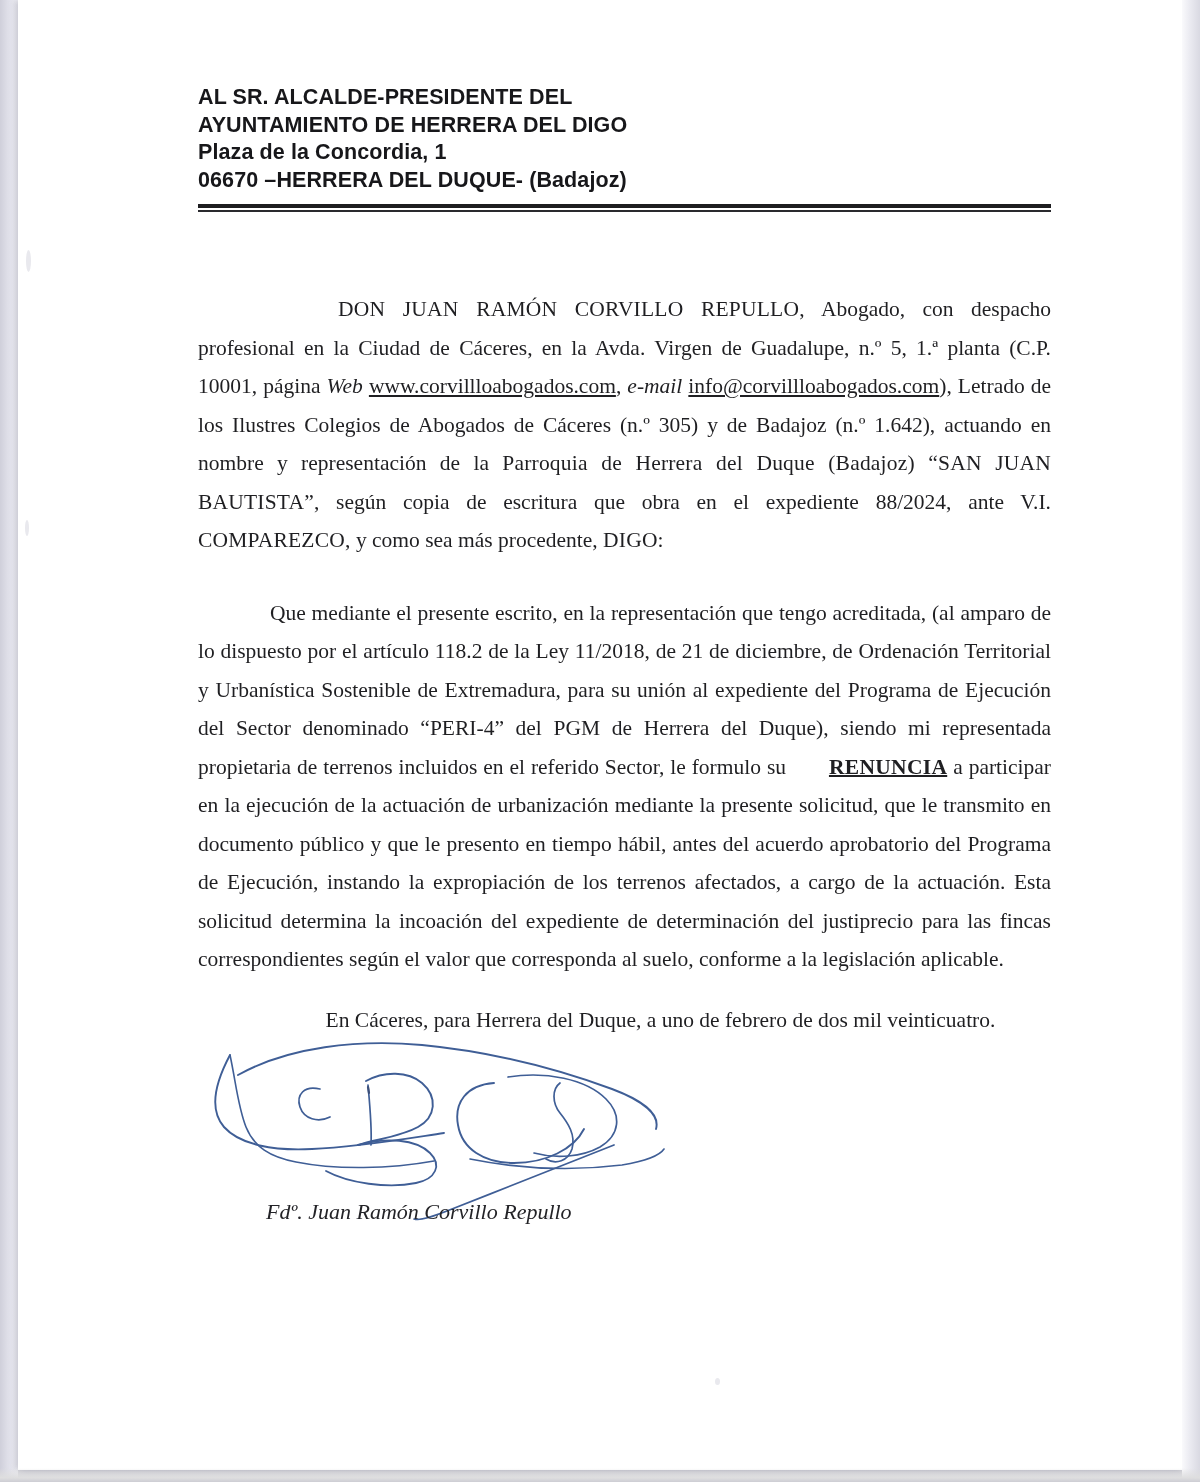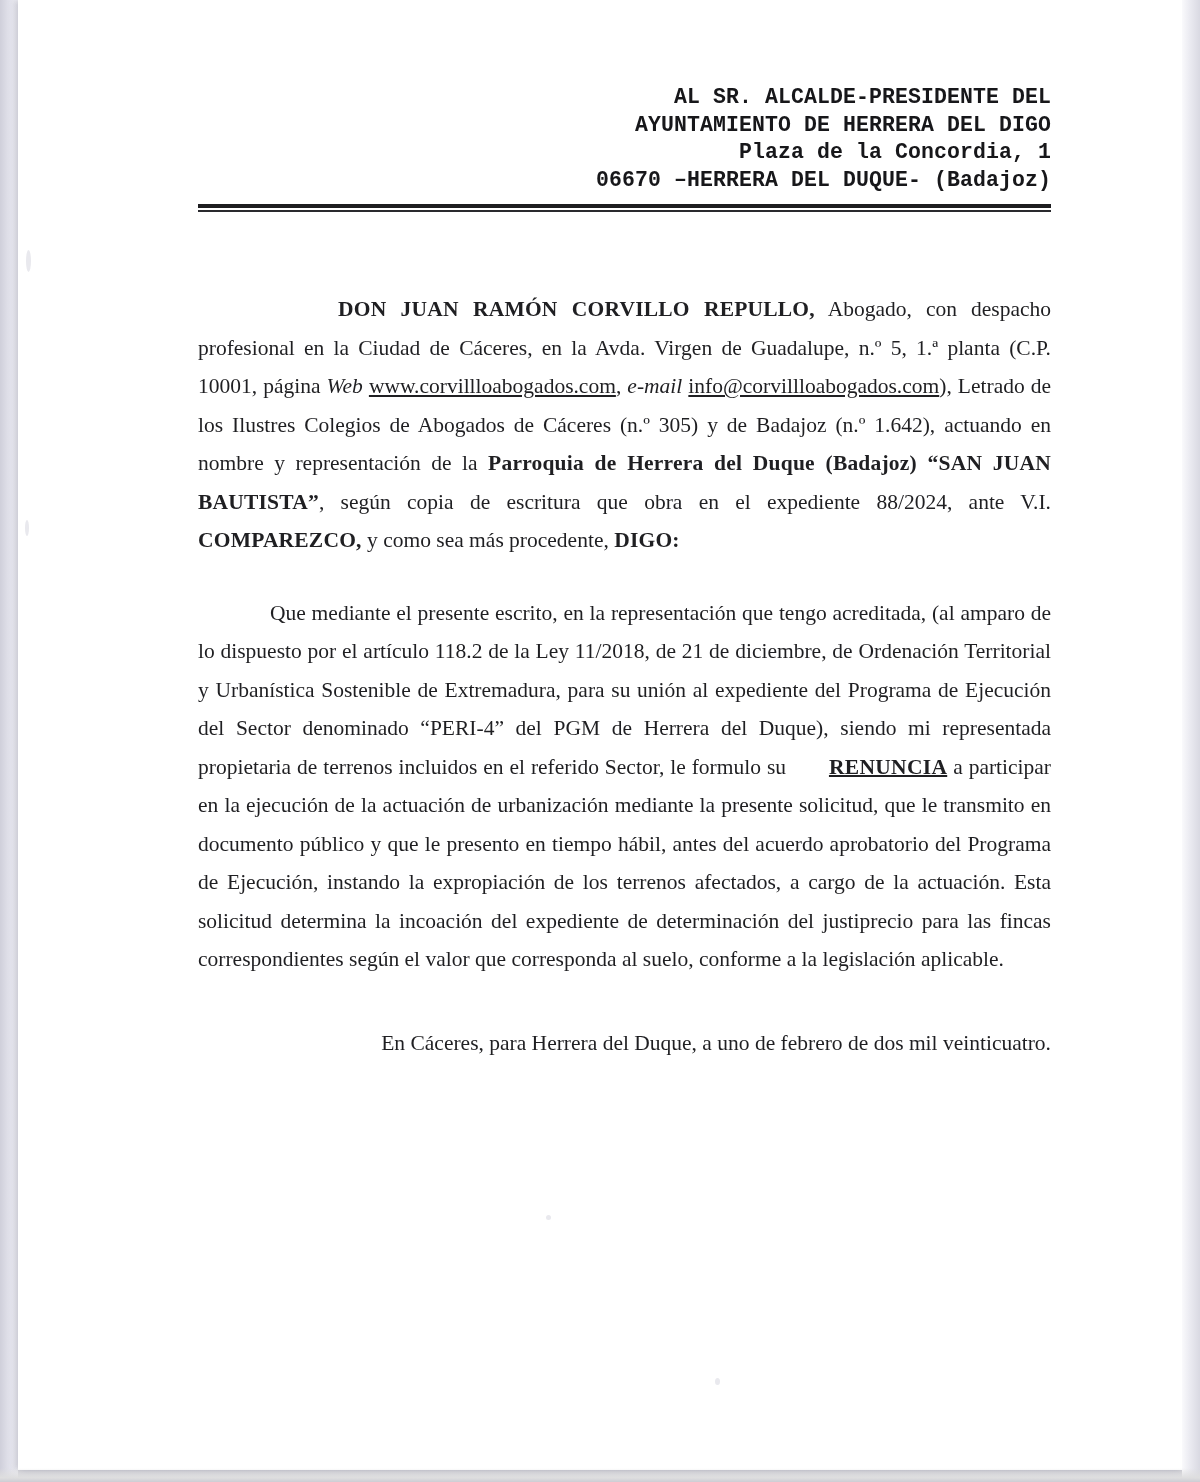--- a/index.html
+++ b/index.html
@@ -47,27 +47,27 @@
   
   #content {
     position: absolute;
     left: 180px;
     top: 0;
     width: 853px;
   }
 
   
   .letter-header {
-    text-align: right;
+    text-align: left;
     font-weight: bold;
     color: #17171a;
     font-size: 21.5px;
     line-height: 27.5px;
     letter-spacing: 0.1px;
-    font-family: Liberation Mono, monospace;
+    font-family: Liberation Sans, sans-serif;
   }
   .letter-header .hline { display: block; white-space: nowrap; }
   .hdr-pad { padding-top: 84px; }
 
   .header-rule {
     margin-top: 10px;
     width: 100%;
   }
   .header-rule .bar-thick {
     height: 4px;
@@ -89,42 +89,42 @@
     color: #1f1f22;
     font-size: 21.5px;
     line-height: 38.5px;
     margin: 0;
     font-family: "Liberation Serif", "DejaVu Serif", serif;
   }
   #par-appearance { margin-top: 78px; }
   #par-appearance .lead-indent { padding-left: 140px; }
   #par-request { margin-top: 34px; text-indent: 72px; }
 
-  b.strong { font-weight: bold; letter-spacing: 0.2px; }
+  b.strong { font-weight: normal; letter-spacing: 0.2px; }
   i.ital { }
   .link-u {
     text-decoration: underline;
     text-underline-offset: 2px;
   }
   .bold-u {
     font-weight: bold;
     text-decoration: underline;
     text-underline-offset: 1px;
     letter-spacing: 0.3px;
     margin-left: 37px;
   }
 
   
   #closing-line {
-    margin-top: 47px;
+    margin-top: 24px;
     text-indent: 72px;
     font-size: 21.5px;
     line-height: 34px;
     color: #1f1f22;
-    text-align: right;
+    text-align: center;
   }
 
   
   #signature-area {
     position: relative;
     height: 205px;
     margin-top: 2px;
   }
   #signature-mark {
     position: absolute;
@@ -184,18 +184,58 @@
       <span class="link-u">www.corvillloabogados.com</span><span>, </span><i class="ital">e-mail</i>
       <span class="link-u">info@corvillloabogados.com</span><span>), Letrado de los Ilustres Colegios de Abogados de Cáceres (n.º 305) y de Badajoz (n.º 1.642), actuando en nombre y representación de la </span><b class="strong">Parroquia de Herrera del Duque (Badajoz) “SAN JUAN BAUTISTA”</b><span>, según copia de escritura que obra en el expediente 88/2024, ante V.I. </span><b class="strong">COMPAREZCO,</b><span> y como sea más procedente, </span><b class="strong">DIGO:</b>
     </p>
 
     <p class="body-par" id="par-request">
       <span>Que mediante el presente escrito, en la representación que tengo acreditada, (al amparo de lo dispuesto por el artículo 118.2 de la Ley 11/2018, de 21 de diciembre, de Ordenación Territorial y Urbanística Sostenible de Extremadura, para su unión al expediente del Programa de Ejecución del Sector denominado “PERI-4” del PGM de Herrera del Duque), siendo mi representada propietaria de terrenos incluidos en el referido Sector, le formulo su </span><b class="bold-u">RENUNCIA</b><span> a participar en la ejecución de la actuación de urbanización mediante la presente solicitud, que le transmito en documento público y que le presento en tiempo hábil, antes del acuerdo aprobatorio del Programa de Ejecución, instando la expropiación de los terrenos afectados, a cargo de la actuación. Esta solicitud determina la incoación del expediente de determinación del justiprecio para las fincas correspondientes según el valor que corresponda al suelo, conforme a la legislación aplicable.</span>
     </p>
 
     <div class="body-par" id="closing-line">En Cáceres, para Herrera del Duque, a uno de febrero de dos mil veinticuatro.</div>
 
+    <div id="signature-area">
+
+      <svg id="signature-mark" viewBox="0 0 470 190" xmlns="http://www.w3.org/2000/svg">
+        <g fill="none" stroke="#3f5e96" stroke-linecap="round" stroke-linejoin="round">
+
+          <path d="M22,14 C6,44 2,70 16,86 C32,104 66,110 104,108
+                   C150,106 196,98 236,92" stroke-width="1.9"></path>
+          <path d="M22,14 C28,42 30,66 38,86 C46,106 62,116 88,121
+                   C128,129 182,128 226,120" stroke-width="1.6"></path>
+
+          <path d="M30,34 C80,6 150,-2 214,4 C286,11 350,28 404,48
+                   C436,60 452,74 448,88" stroke-width="1.9"></path>
+
+          <path d="M112,48 C96,44 88,54 92,66 C96,78 110,82 122,76" stroke-width="1.7"></path>
+
+          <path d="M160,44 C162,66 164,86 163,104" stroke-width="1.7"></path>
+          <path d="M158,40 C176,30 200,30 214,42 C230,56 228,76 210,86
+                   C192,96 168,98 150,104" stroke-width="1.9"></path>
+
+          <path d="M150,104 C178,96 208,98 222,112 C234,124 228,138 208,142
+                   C180,148 140,142 118,130" stroke-width="1.8"></path>
+
+          <path d="M286,42 C258,44 246,62 250,84 C254,108 276,122 306,122
+                   C338,122 366,108 376,88" stroke-width="1.9"></path>
+          <path d="M300,36 C338,30 378,38 398,58 C414,74 412,94 392,106
+                   C374,116 348,118 326,112" stroke-width="1.7"></path>
+
+          <path d="M352,42 C344,48 344,62 352,72 C360,82 368,94 364,108
+                   C360,120 348,124 338,118" stroke-width="1.7"></path>
+
+          <path d="M262,118 C312,128 366,130 414,124 C438,120 452,114 456,108" stroke-width="1.6"></path>
+
+          <path d="M406,104 C360,122 300,146 244,168 C224,176 212,180 206,178" stroke-width="1.7"></path>
+
+          <path d="M160,46 L161,52" stroke-width="2.2" stroke="#3c4f7a"></path>
+        </g>
+      </svg>
+
+      <div id="signature-caption">Fdº. Juan Ramón Corvillo Repullo</div>
+    </div>
 
   </div>
 </div>
 
 <div id="page-edge-right"></div>
 <div id="page-edge-bottom"></div>
 
 </body></html>

